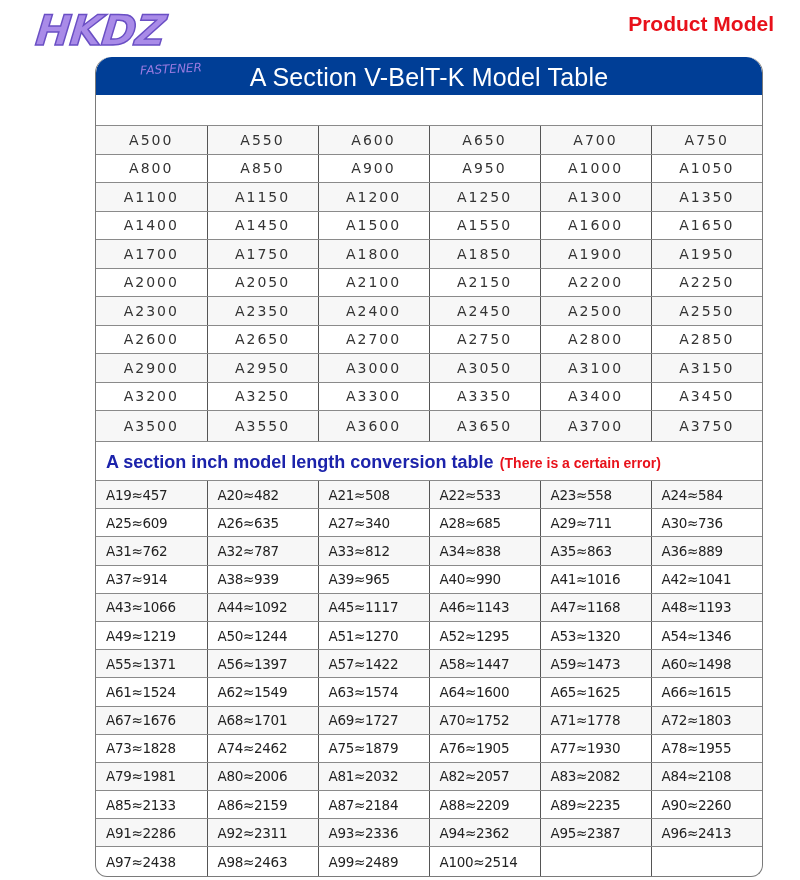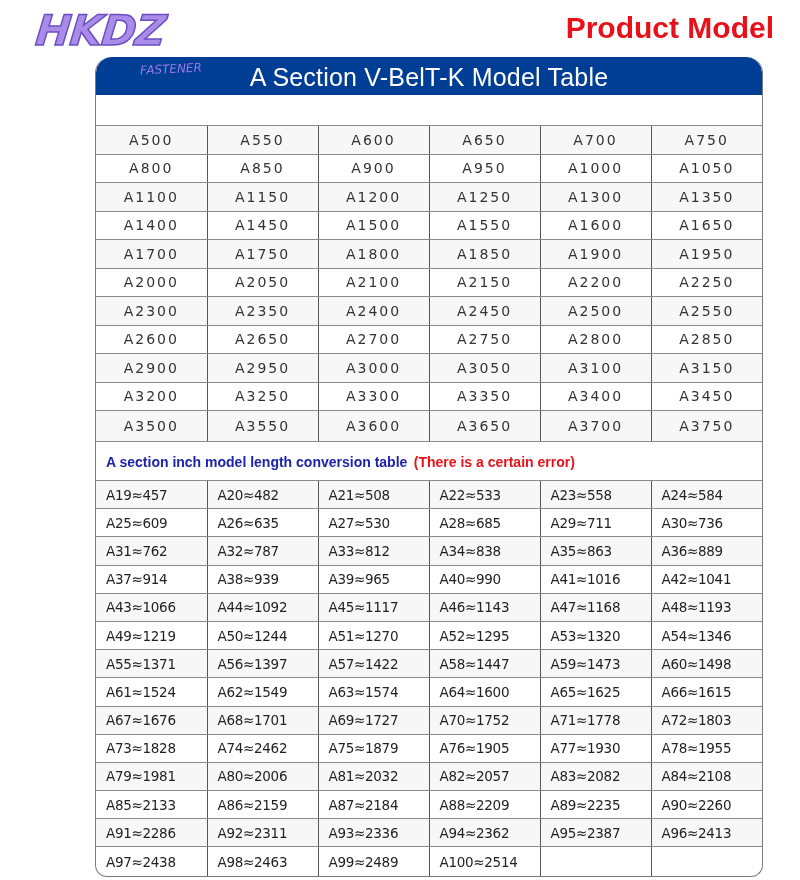--- a/index.html
+++ b/index.html
@@ -37,21 +37,21 @@
       font-style: italic;
       color: #9a7be0;
       letter-spacing: 0px;
       z-index: 5;
       transform: rotate(-3deg);
     }
     .product-model {
       position: absolute;
       right: 26px;
       top: 13px;
-      font-size: 30px;
+      font-size: 21px;
       font-weight: bold;
       color: #e8111a;
       line-height: 1;
     }
     .frame {
       position: absolute;
       left: 95px;
       top: 57px;
       width: 668px;
       height: 820px;
@@ -106,21 +106,21 @@
       border-bottom: 1.5px solid #8a8a8a;
     }
     .section-title {
       height: 38px;
       line-height: 40px;
       padding-left: 10px;
       border-bottom: 1.5px solid #8a8a8a;
       white-space: nowrap;
     }
     .section-title .main {
-      font-size: 14px;
+      font-size: 18px;
       font-weight: bold;
       color: #1c23ab;
     }
     .section-title .note {
       font-size: 14px;
       font-weight: bold;
       color: #e8111a;
       margin-left: 2px;
     }
     table.grid.conv td {
@@ -251,21 +251,21 @@
           <td>A19≈457</td>
           <td>A20≈482</td>
           <td>A21≈508</td>
           <td>A22≈533</td>
           <td>A23≈558</td>
           <td>A24≈584</td>
         </tr>
         <tr>
           <td>A25≈609</td>
           <td>A26≈635</td>
-          <td>A27≈530</td>
+          <td>A27≈340</td>
           <td>A28≈685</td>
           <td>A29≈711</td>
           <td>A30≈736</td>
         </tr>
         <tr>
           <td>A31≈762</td>
           <td>A32≈787</td>
           <td>A33≈812</td>
           <td>A34≈838</td>
           <td>A35≈863</td>

